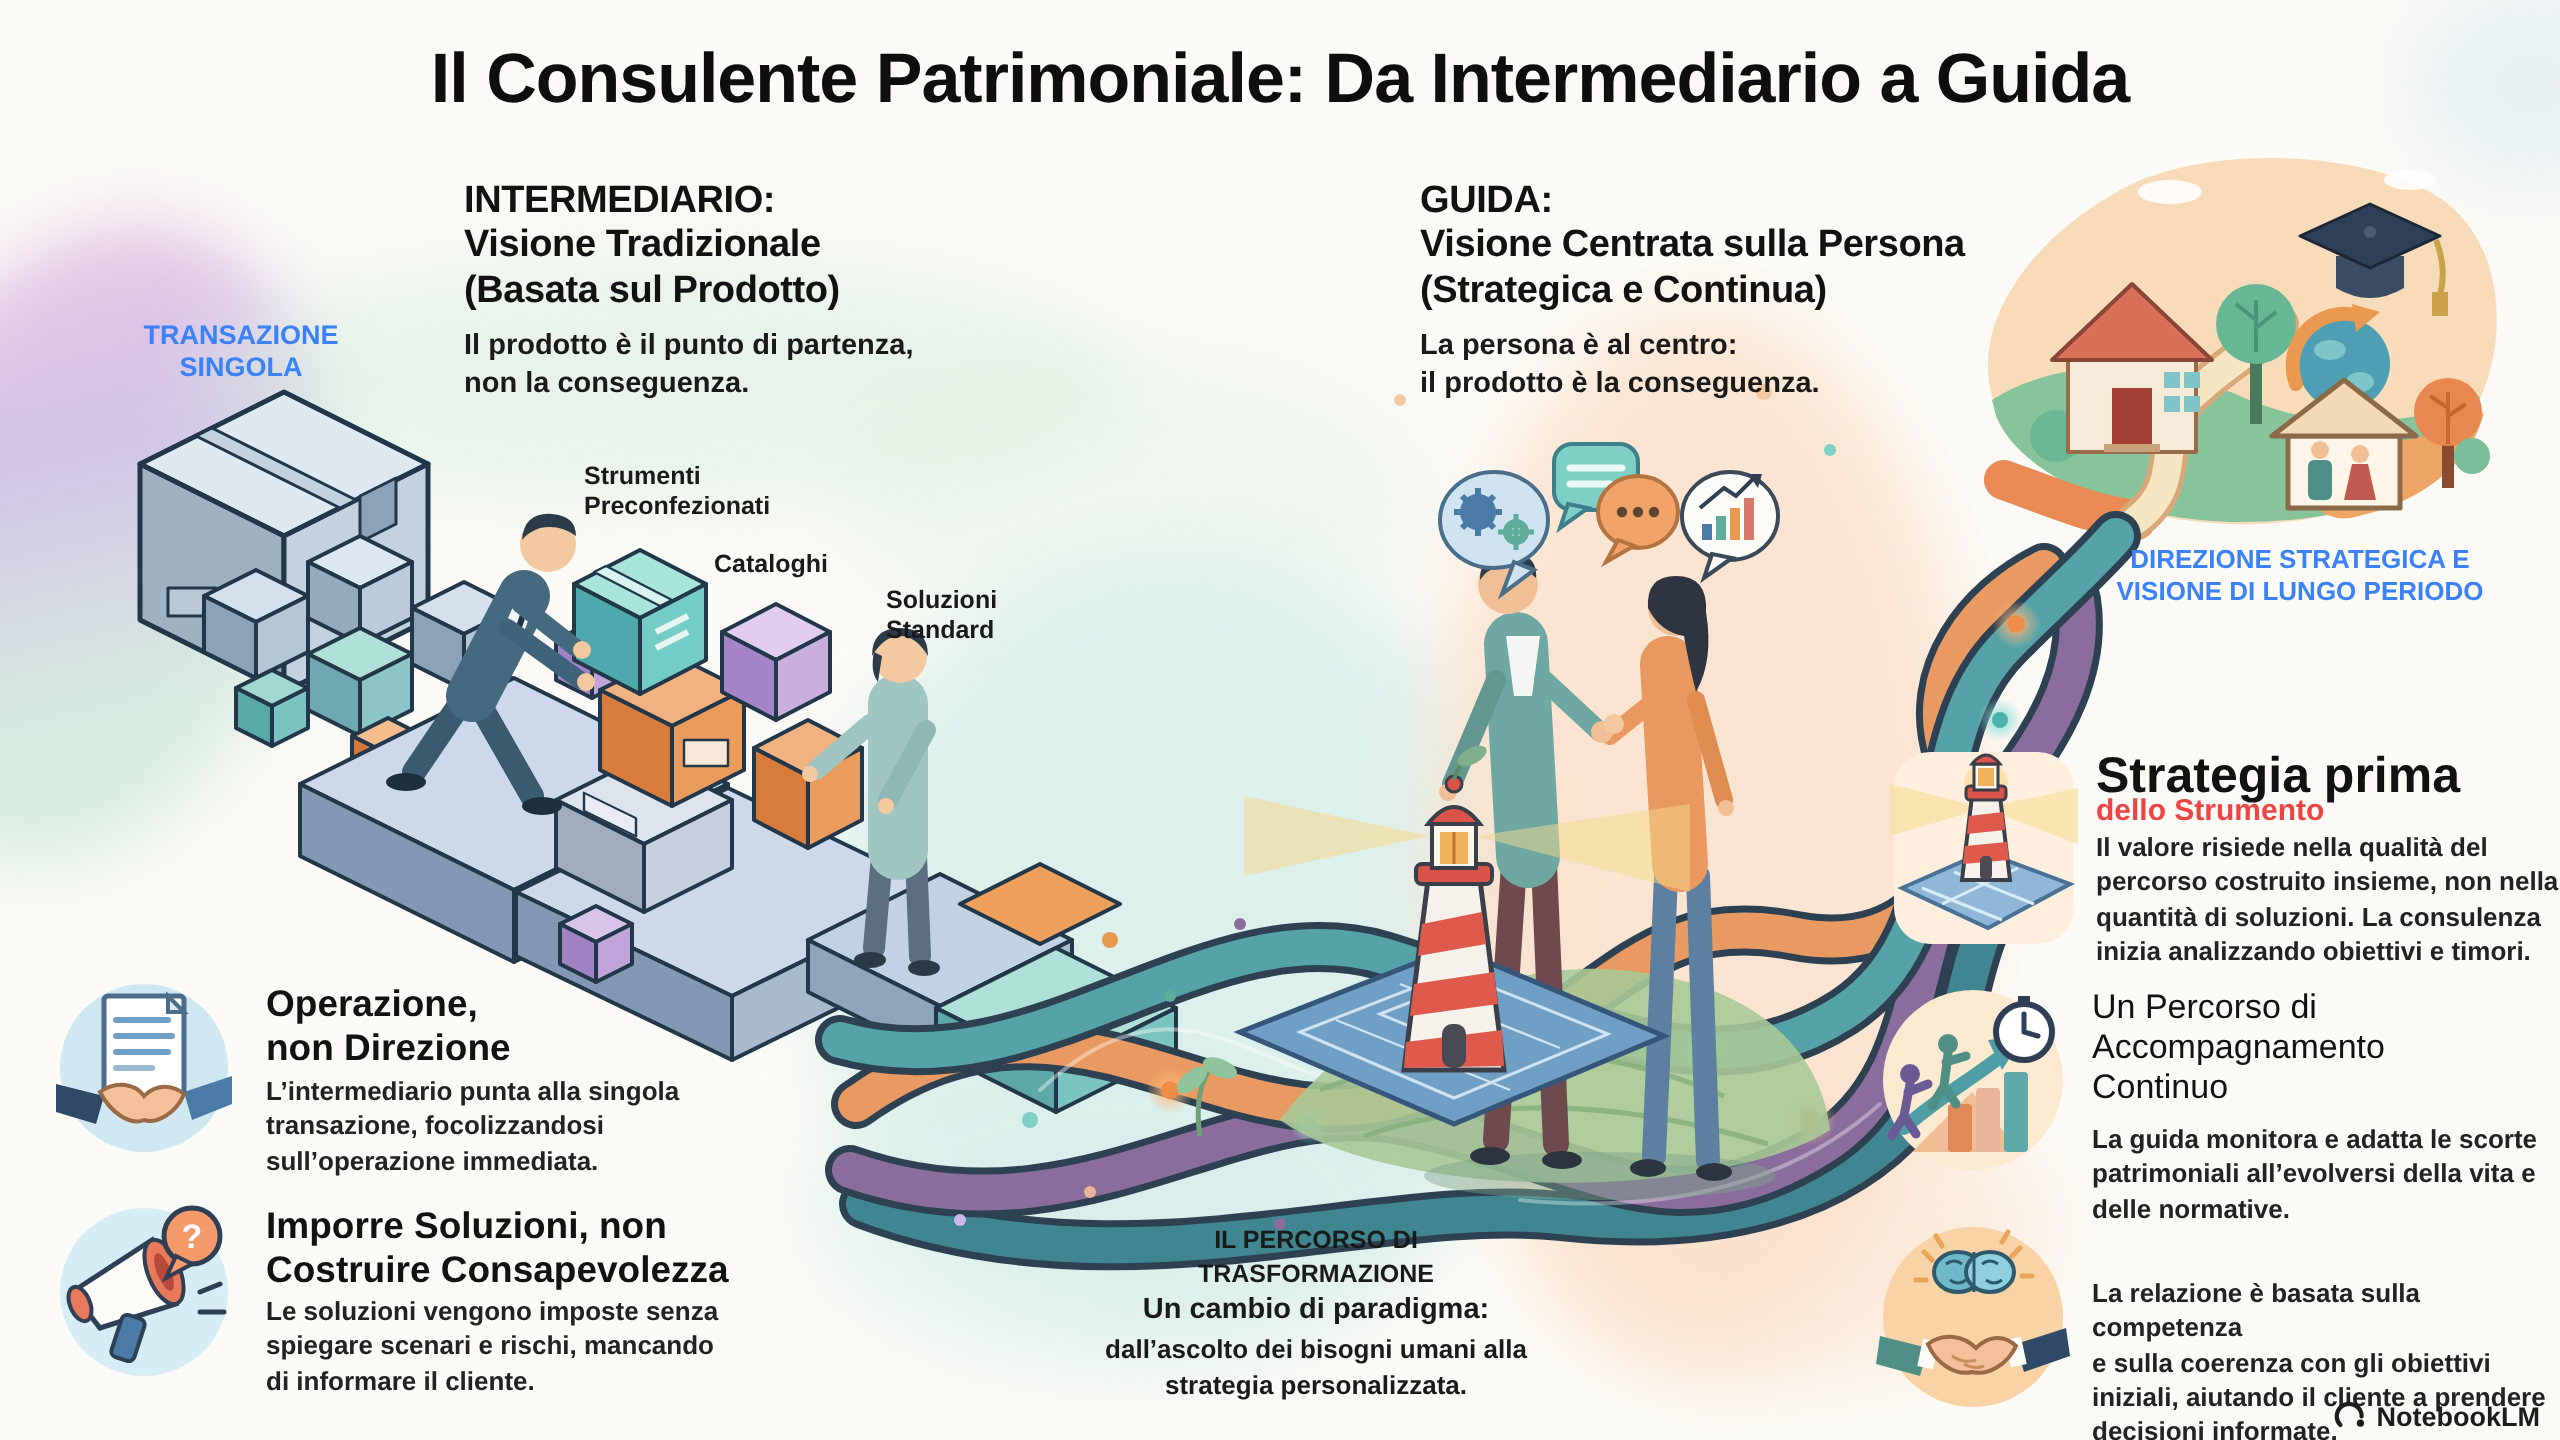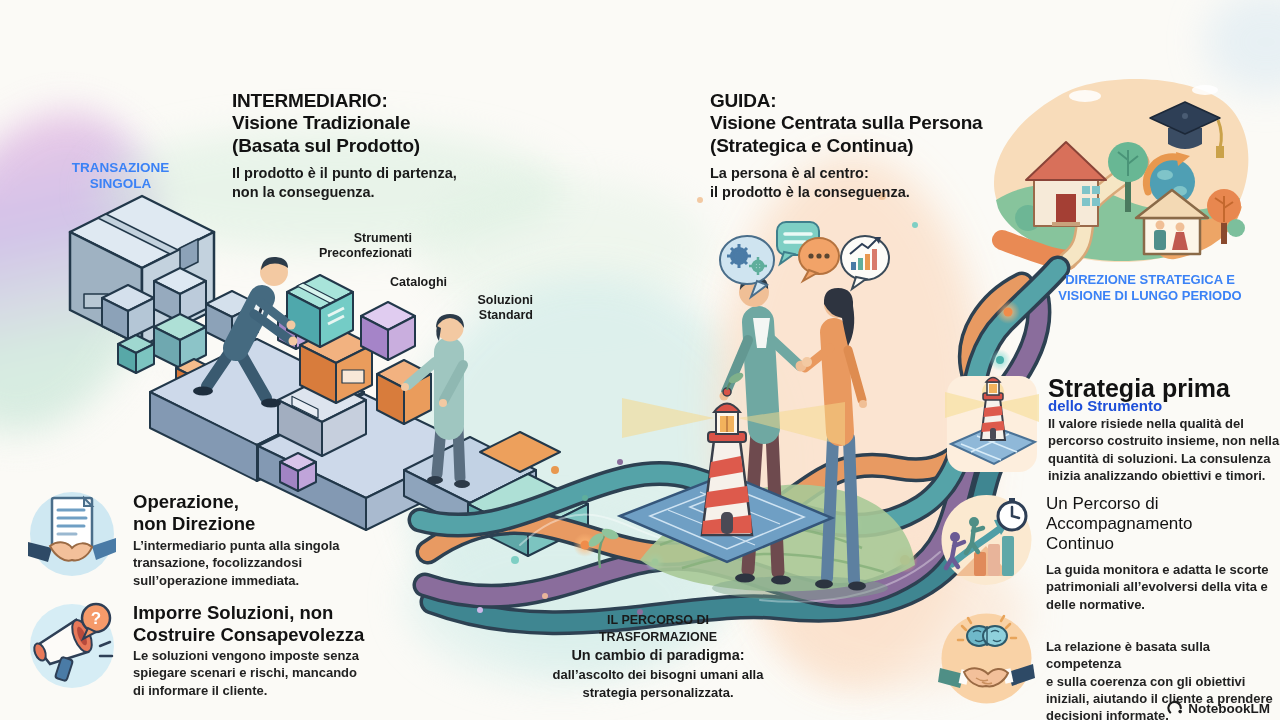--- a/index.html
+++ b/index.html
@@ -4,24 +4,24 @@
 <style>
   html,body{margin:0;padding:0;background:#888;}
   #canvas{position:relative;width:1280px;height:720px;overflow:hidden;
           background:#fbfaf6;font-family:"Liberation Sans",sans-serif;color:#141414;}
   #scene{position:absolute;left:0;top:0;}
   .abs{position:absolute;white-space:pre-line;}
   .title{left:0;right:0;top:20px;text-align:center;font-size:35px;font-weight:bold;letter-spacing:-0.5px;color:#0e0e0e;}
   .h-block{font-size:19px;font-weight:bold;line-height:1.18;letter-spacing:-0.2px;color:#121212;}
   .sub{font-size:14.5px;font-weight:bold;line-height:1.28;color:#1a1a1a;}
   .minicap{font-size:13.5px;font-weight:bold;line-height:1.22;text-align:center;color:#3b82f6;}
-  .scene-label{font-size:12.5px;font-weight:bold;line-height:1.2;text-align:right;color:#1a1a1a;}
+  .scene-label{font-size:12.5px;font-weight:bold;line-height:1.2;text-align:left;color:#1a1a1a;}
   .item-title{font-size:18.5px;font-weight:bold;line-height:1.17;color:#121212;}
   .item-title-sm{font-size:17px;font-weight:normal;line-height:1.17;color:#121212;}
-  .item-sub{font-size:15px;font-weight:bold;color:#1d4ed8;}
+  .item-sub{font-size:15px;font-weight:bold;color:#ef4444;}
   .item-body{font-size:13px;font-weight:bold;line-height:1.33;color:#222;}
   .p-label{font-size:12.5px;font-weight:bold;line-height:1.35;text-align:center;color:#1a1a1a;}
   .p-lead{font-size:14.5px;font-weight:bold;text-align:center;color:#1a1a1a;}
   .p-body{font-size:13px;font-weight:bold;line-height:1.4;text-align:center;color:#1a1a1a;}
   .watermark{right:10px;bottom:3px;display:flex;align-items:center;gap:4px;
              font-size:13.5px;font-weight:bold;color:#1c1c1c;white-space:nowrap;}
 </style>
 </head>
 <body>
 
@@ -356,20 +356,21 @@
     <ellipse cx="736" cy="378" rx="8" ry="4" transform="rotate(-28 736 378)" fill="#7fb08a"></ellipse>
     <rect x="721" y="512" width="12" height="22" rx="5" fill="#4a4a55"></rect>
     <g>
       <path d="M600,568 Q597,548 604,536" stroke="#6fa07a" stroke-width="2.5" fill="none"></path>
       <ellipse cx="596" cy="540" rx="9" ry="4.5" transform="rotate(-40 596 540)" fill="#8fc49c"></ellipse>
       <ellipse cx="610" cy="534" rx="9" ry="4.5" transform="rotate(22 610 534)" fill="#8fc49c"></ellipse>
     </g>
   </g>
 </svg>
 
+<div class="abs title">Il Consulente Patrimoniale: Da Intermediario a Guida</div>
 
 <div class="abs h-block" style="left:232px;top:90px;">INTERMEDIARIO:
 Visione Tradizionale
 (Basata sul Prodotto)</div>
 <div class="abs sub" style="left:232px;top:164px;">Il prodotto è il punto di partenza,
 non la conseguenza.</div>
 
 <div class="abs h-block" style="left:710px;top:90px;">GUIDA:
 Visione Centrata sulla Persona
 (Strategica e Continua)</div>

